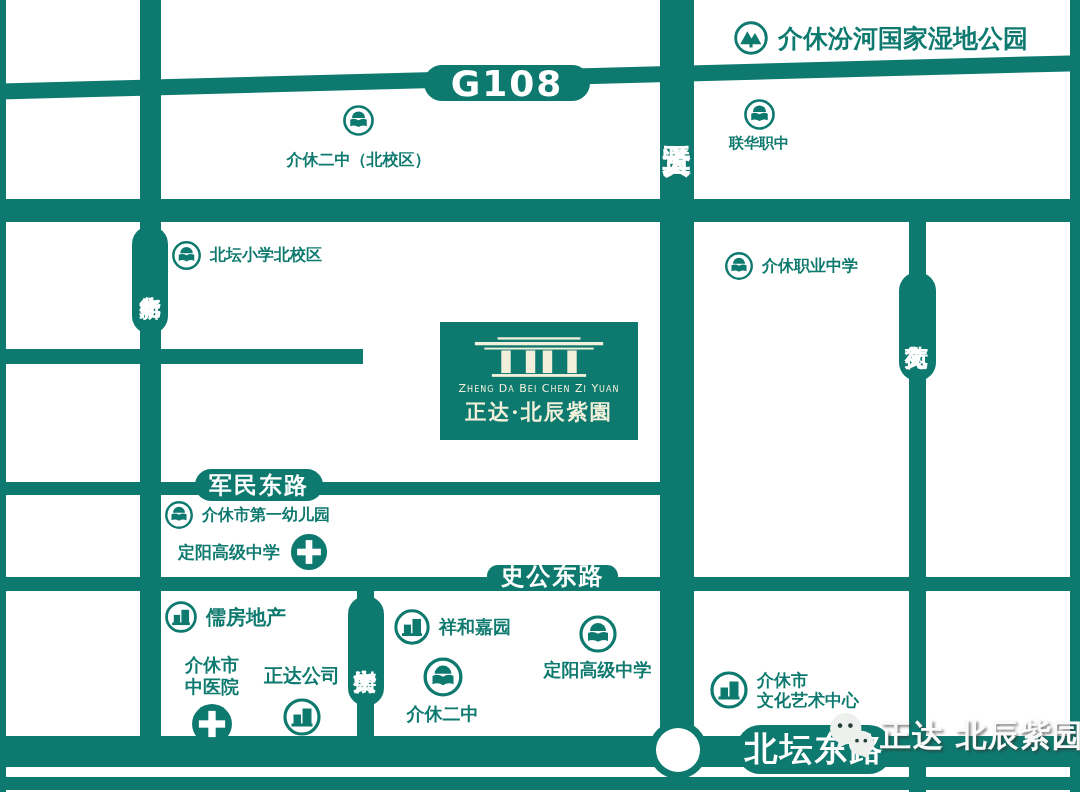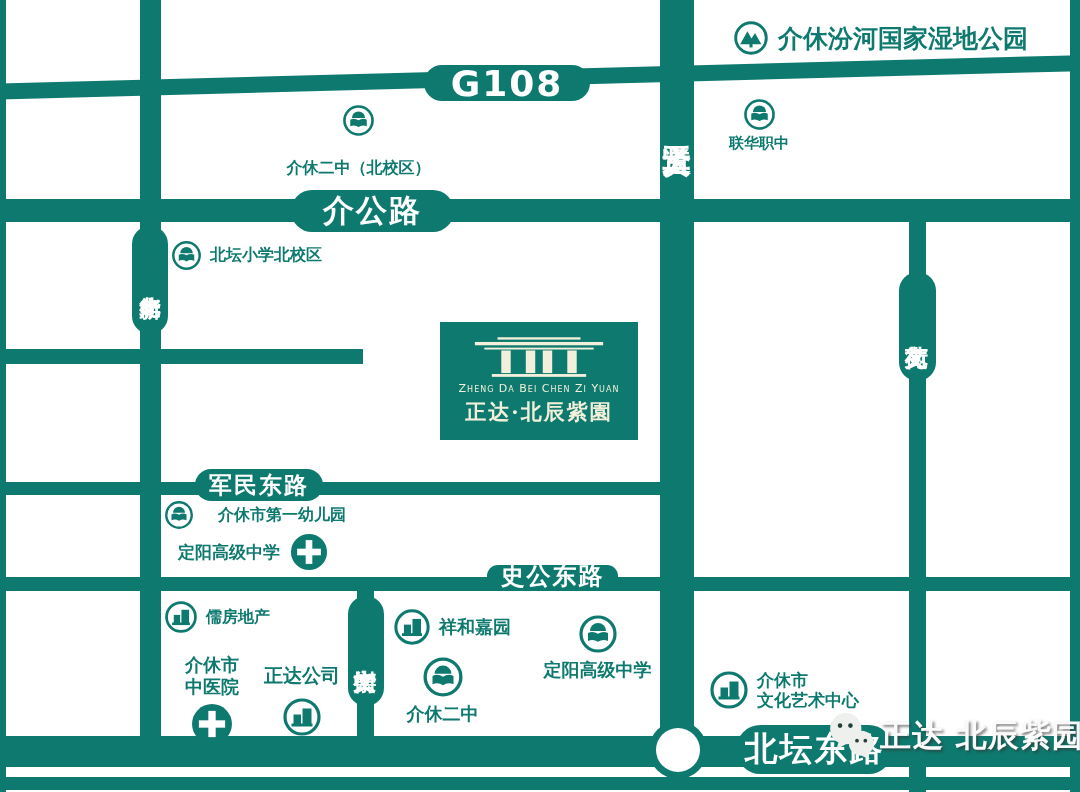--- a/index.html
+++ b/index.html
@@ -123,23 +123,20 @@
   <div class="road" style="left:0;top:199px;width:1080px;height:23px;"></div>
   <div class="road" style="left:0;top:349px;width:363px;height:15px;"></div>
   <div class="road" style="left:0;top:482px;width:694px;height:13px;"></div>
   <div class="road" style="left:0;top:577px;width:1080px;height:14px;"></div>
   <div class="road" style="left:0;top:736px;width:1080px;height:31px;"></div>
   <div class="road" style="left:0;top:777px;width:1080px;height:13px;"></div>
 
   <div class="pill" style="left:424px;top:65px;width:166px;height:36px;font-size:36px;">
     <span>G108</span>
   </div>
-  <div class="pill" style="left:291px;top:190px;width:163px;height:42px;font-size:31px;">
-    <span>介公路</span>
-  </div>
   <div class="pill" style="left:195px;top:469px;width:128px;height:32px;font-size:23px;">
     <span>军民东路</span>
   </div>
   <div class="pill" style="left:487px;top:565px;width:131px;height:22px;font-size:24px;">
     <span>史公东路</span>
   </div>
   <div class="pill" style="left:736px;top:725px;width:157px;height:49px;font-size:33px;">
     <span>北坛东路</span>
   </div>
   <div class="pill pill-v" style="left:132px;top:226px;width:36px;height:108px;font-size:21px;">
@@ -163,59 +160,65 @@
     <div class="logo-cn">正达·北辰紫園</div>
   </div>
 
   <div class="poi" style="left:733px;top:20px;gap:9px;font-size:25px;">
     <svg class="icon" width="36" height="36">
         <use href="#i-park"></use>
       </svg>
     <span>介休汾河国家湿地公园</span>
   </div>
 
-  <div class="poi col" style="left:286px;top:104px;width:145px;gap:21px;font-size:16px;">
+  <div class="poi col" style="left:286px;top:104px;width:145px;gap:13px;font-size:16px;">
     <svg class="icon" width="33" height="33">
         <use href="#i-school"></use>
       </svg>
     <span>介休二中（北校区）</span>
   </div>
 
   <div class="poi col" style="left:724px;top:98px;width:70px;gap:3px;font-size:15px;">
     <svg class="icon" width="33" height="33">
         <use href="#i-school"></use>
       </svg>
     <span>联华职中</span>
   </div>
 
   <div class="poi" style="left:171px;top:240px;gap:8px;font-size:16px;">
     <svg class="icon" width="31" height="31">
         <use href="#i-school"></use>
       </svg>
     <span>北坛小学北校区</span>
   </div>
 
-
-
-
-  <div class="poi" style="left:164px;top:500px;gap:24px;font-size:16px;">
+  <div class="poi" style="left:724px;top:251px;gap:8px;font-size:16px;">
+    <svg class="icon" width="30" height="30">
+        <use href="#i-school"></use>
+      </svg>
+    <span>介休职业中学</span>
+  </div>
+
+
+
+  <div class="poi" style="left:164px;top:500px;gap:8px;font-size:16px;">
     <svg class="icon" width="30" height="30">
         <use href="#i-school"></use>
       </svg>
     <span>介休市第一幼儿园</span>
   </div>
 
   <div class="poi" style="left:178px;top:533px;gap:10px;font-size:17px;">
     <span>定阳高级中学</span>
     <svg class="icon" width="38" height="38">
         <use href="#i-hospital"></use>
       </svg>
   </div>
 
-  <div class="poi" style="left:164px;top:600px;gap:8px;font-size:16px;">
+  <div class="poi" style="left:164px;top:600px;gap:8px;font-size:20px;">
     <svg class="icon" width="34" height="34">
         <use href="#i-building"></use>
       </svg>
     <span>儒房地产</span>
   </div>
 
   <div class="poi col" style="left:172px;top:654px;width:80px;gap:6px;font-size:18px;line-height:1.2;">
     <span>介休市
 中医院</span>
     <svg class="icon" width="42" height="42">

